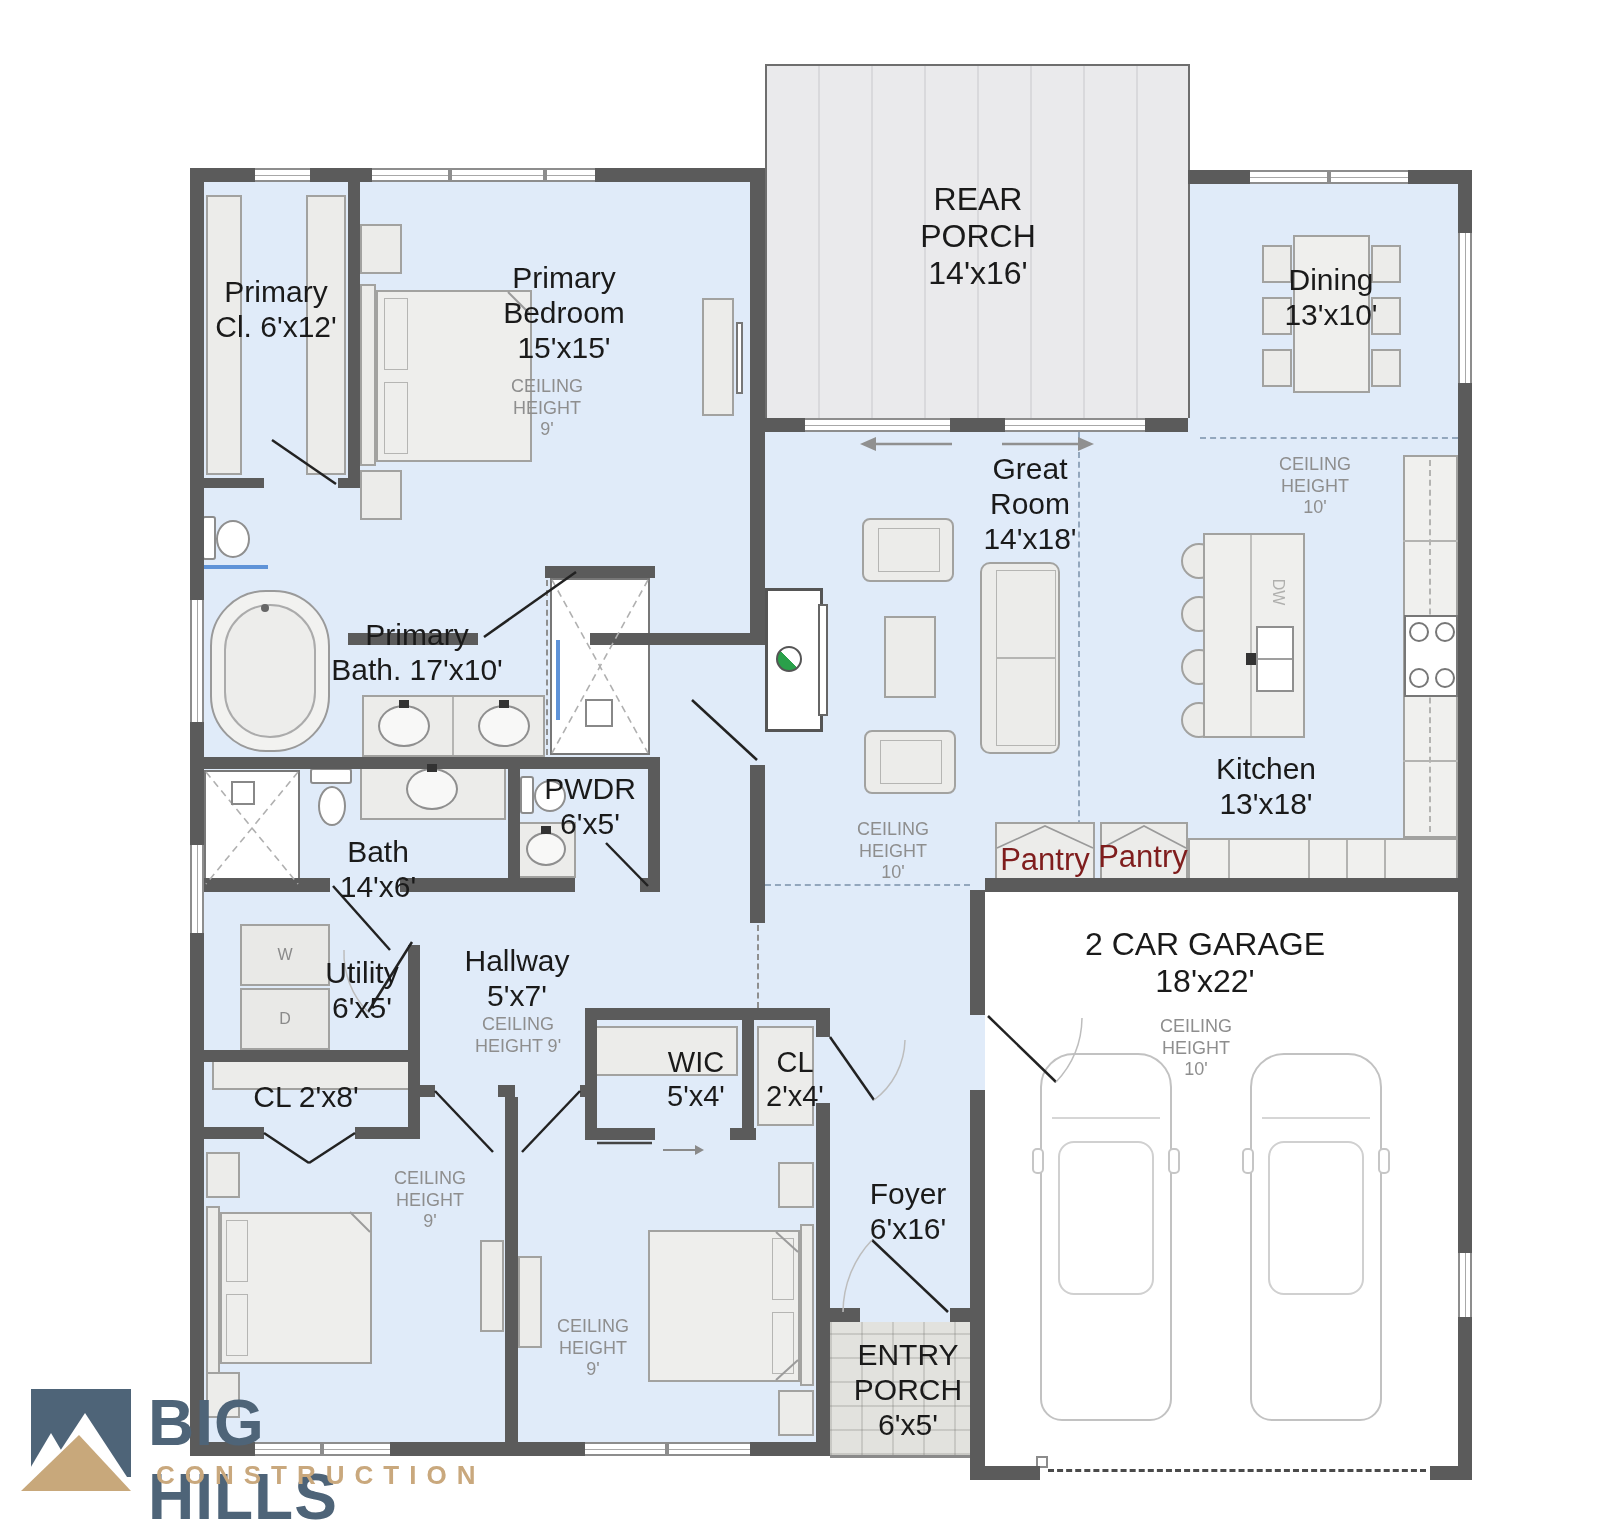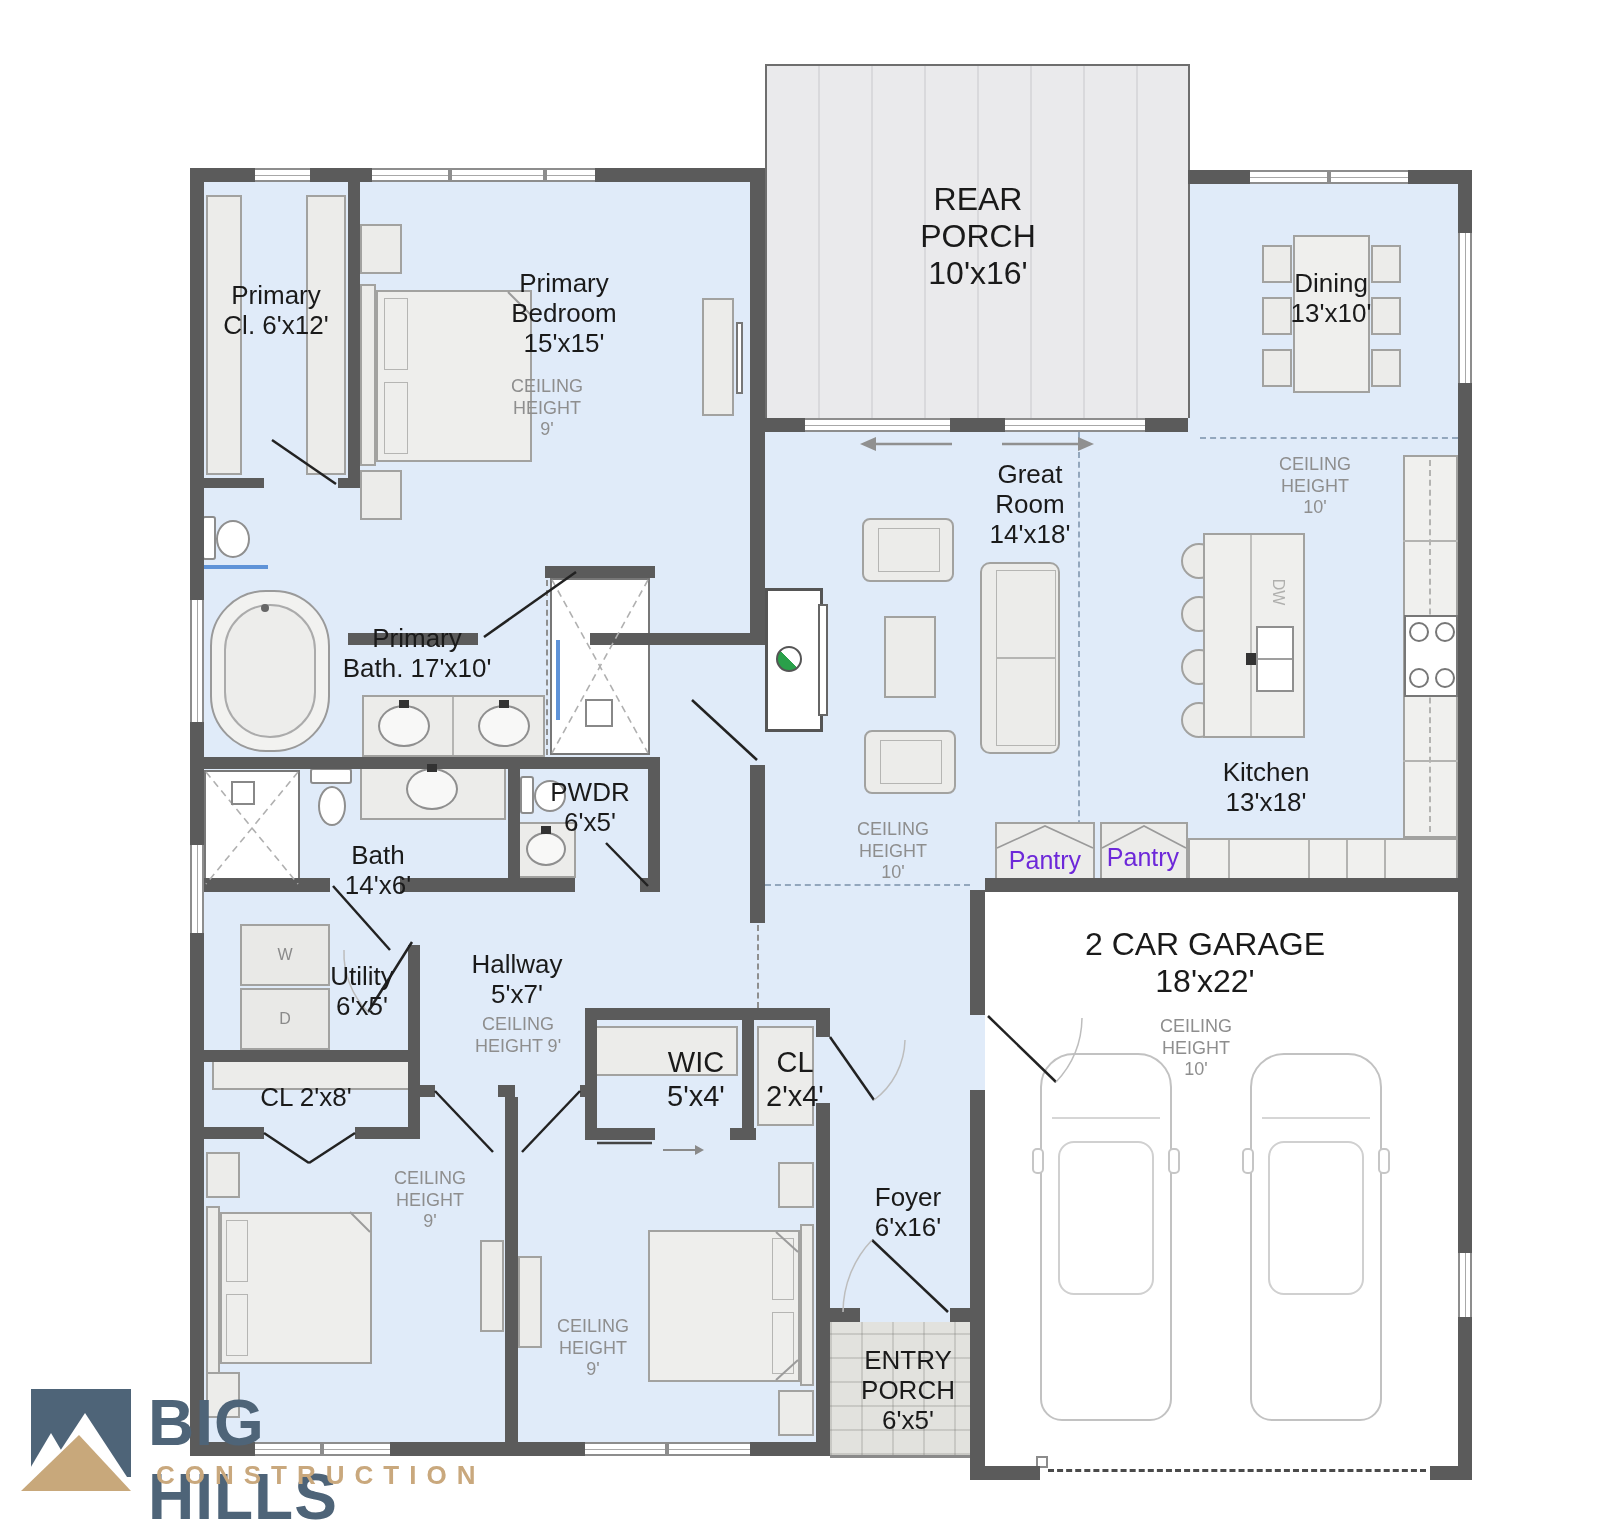--- a/index.html
+++ b/index.html
@@ -28,26 +28,26 @@
   .eporch{position:absolute;background:#e2e2de;
      background-image:repeating-linear-gradient(0deg, rgba(110,110,105,.22) 0 2px, transparent 2px 24px),
                       repeating-linear-gradient(90deg, rgba(110,110,105,.22) 0 2px, transparent 2px 31px);
      border-bottom:3px solid #8a8a8a;box-sizing:border-box;}
   
   .dashV{position:absolute;width:0;border-left:2px dashed #93a7bd;}
   .dashVg{position:absolute;width:0;border-left:2px dashed #8f8f8f;}
   .dashH{position:absolute;height:0;border-top:2px dashed #93a7bd;}
   .gdoor{position:absolute;height:0;border-top:3px dashed #4a4a4a;}
   
-  .lbl{position:absolute;transform:translate(-50%,-50%);text-align:center;font-size:26px;
+  .lbl{position:absolute;transform:translate(-50%,-50%);text-align:center;font-size:30px;
        color:#1a1a1a;line-height:1.16;white-space:pre-line;z-index:9;}
   .big{font-size:32px;}
   .clg{position:absolute;transform:translate(-50%,-50%);text-align:center;font-size:18px;
        color:#8e8e8e;line-height:1.2;white-space:pre-line;z-index:9;}
-  .pantry{position:absolute;transform:translate(-50%,-50%);font-size:25px;color:#6d28d9;z-index:9;}
+  .pantry{position:absolute;transform:translate(-50%,-50%);font-size:31px;color:#7f1d1d;z-index:9;}
   .tiny{position:absolute;transform:translate(-50%,-50%);font-size:16px;color:#8a8a8a;z-index:9;}
   .dwrot{transform:translate(-50%,-50%) rotate(90deg);color:#b0b0ae;}
   
   .car{position:absolute;width:132px;height:368px;background:#fff;border:2px solid #c2c2c2;
        border-radius:34px 34px 22px 22px;box-sizing:border-box;}
   .car::before{content:'';position:absolute;left:16px;right:16px;top:86px;height:150px;
        border:2px solid #d0d0d0;border-radius:16px;}
   .car::after{content:'';position:absolute;left:10px;right:10px;top:62px;height:0;border-top:2px solid #d6d6d6;}
   .mirror{position:absolute;width:12px;height:26px;background:#fff;border:2px solid #c6c6c6;border-radius:5px;box-sizing:border-box;}
   
@@ -354,21 +354,21 @@
     </g>
 
     <g stroke="#9a9a9a" stroke-width="1.6" fill="none">
       <polyline points="997,848 1045,826 1093,848"></polyline>
       <polyline points="1102,848 1144,826 1186,848"></polyline>
     </g>
   </svg>
 
   <div class="lbl big" style="left:978px;top:237px;">REAR
 PORCH
-10'x16'</div>
+14'x16'</div>
   <div class="lbl" style="left:276px;top:310px;">Primary
 Cl.  6'x12'</div>
   <div class="lbl" style="left:564px;top:313px;">Primary
 Bedroom
 15'x15'</div>
   <div class="clg" style="left:547px;top:408px;">CEILING
 HEIGHT
 9'</div>
   <div class="lbl" style="left:1331px;top:298px;">Dining
 13'x10'</div>

